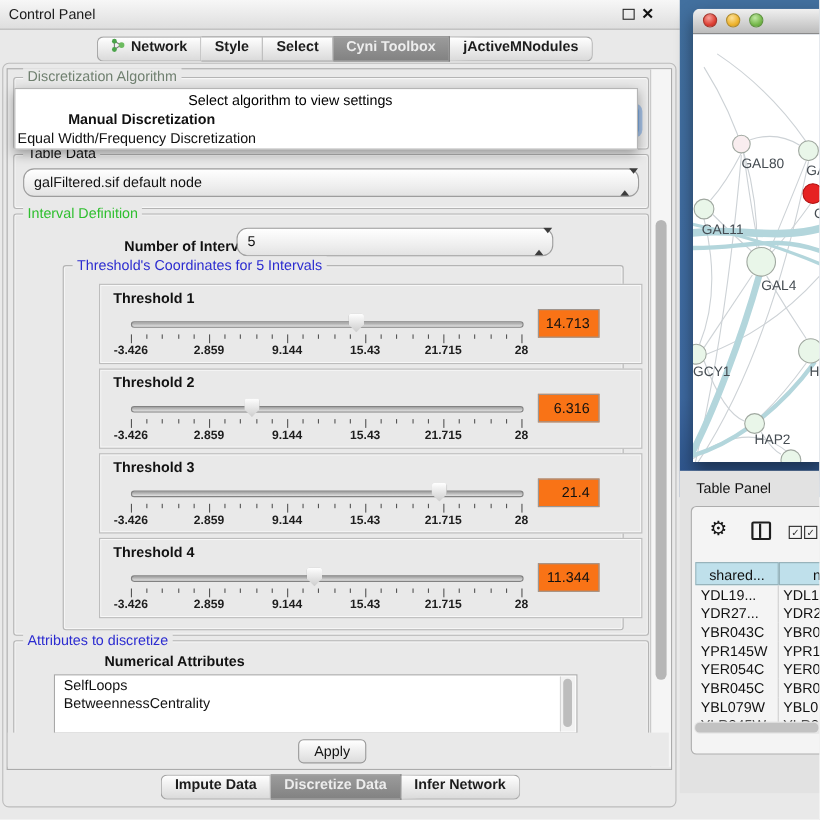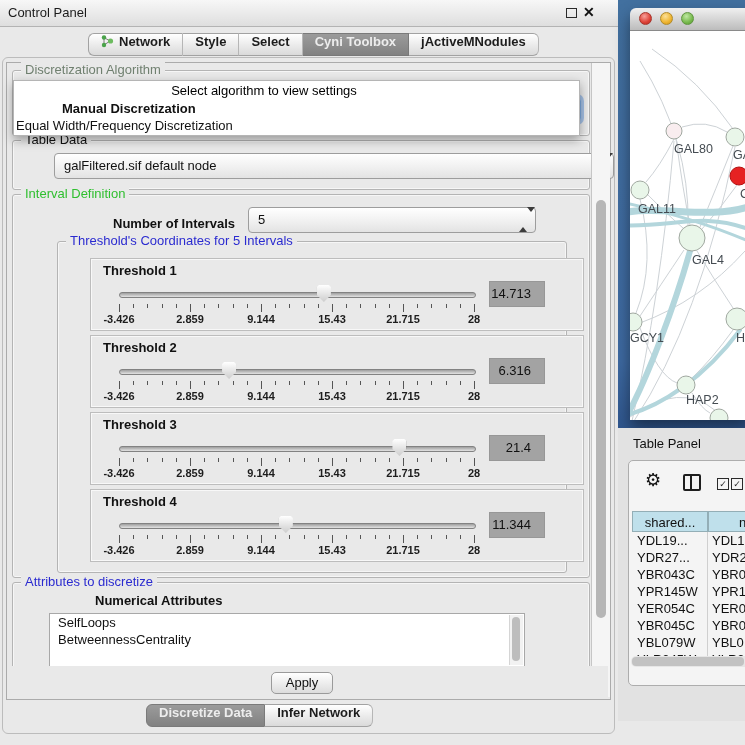--- a/index.html
+++ b/index.html
@@ -27,21 +27,21 @@
   .seg.sel{background:linear-gradient(#9b9b9b,#828282);color:#ededed;border-color:#7a7a7a;}
   .seg svg{margin-right:5px;}
   
   .group{position:absolute;border:1px solid #b4b4b4;border-radius:3px;box-shadow:inset 0 0 0 1px #f6f6f6;}
   .group-title{position:absolute;top:-9px;left:8px;background:#e9e9e9;padding:0 4px;line-height:16px;}
   .t-green{color:var(--title-green);}
   .t-blue{color:var(--title-blue);}
   .t-dim{color:#708070;}
   
   .combo{position:absolute;background:linear-gradient(#ffffff,#efefef 60%,#e3e3e3);
-      border:1px solid #9d9d9d;border-radius:4px;line-height:24px;padding-left:9px;color:#111;box-sizing:border-box;margin-left:33px;}
+      border:1px solid #9d9d9d;border-radius:10px;line-height:24px;padding-left:9px;color:#111;box-sizing:border-box;}
   .stepper{position:absolute;right:7px;top:50%;transform:translateY(-50%);width:9px;}
   .stepper .up{width:0;height:0;border-left:4px solid transparent;border-right:4px solid transparent;border-bottom:5px solid #3c3c3c;margin-bottom:3px;}
   .stepper .dn{width:0;height:0;border-left:4px solid transparent;border-right:4px solid transparent;border-top:5px solid #3c3c3c;}
   .combo-focus{position:absolute;background:#fff;border:1px solid #7ca9dd;border-radius:4px;
       box-shadow:0 0 0 3px rgba(105,155,220,.55);box-sizing:border-box;}
   
   .popup{position:absolute;left:13px;top:80px;width:565px;height:54px;background:#fff;
       border:1px solid #b5b5b5;box-shadow:0 4px 10px rgba(0,0,0,.35);z-index:40;}
   .popup-prompt{width:500px;text-align:center;color:#000000;line-height:18px;margin-top:1px;}
   .popup-opt{line-height:17px;padding-left:2px;}
@@ -51,22 +51,22 @@
       box-shadow:inset 0 0 0 1px #f8f8f8;background:#e9e9e9;box-sizing:border-box;margin-left:10px;}
   .tbox .tlabel{position:absolute;left:12px;top:4px;font-weight:bold;}
   .track{position:absolute;left:28px;top:33px;width:355px;height:4px;border:1px solid #828282;
       border-radius:3px;background:linear-gradient(#9e9e9e,#e3e3e3);}
   .handle{position:absolute;top:26px;width:14px;height:17px;
       background:linear-gradient(#ffffff,#cdcdcd);
       clip-path:polygon(2px 0,12px 0,14px 2px,14px 10px,7px 17px,0 10px,0 2px);
       filter:drop-shadow(0 0 1px #6f6f6f);}
   .tick{position:absolute;width:1px;background:#555;}
   .ticklab{position:absolute;width:44px;text-align:center;font-size:11px;font-weight:bold;color:#1d1d1d;top:54px;}
-  .vfield{position:absolute;left:398px;top:22px;width:56px;height:26px;background:#a3a3a3;
-      border:1px solid #979797;box-sizing:border-box;text-align:right;line-height:24px;padding-right:13px;}
+  .vfield{position:absolute;left:398px;top:22px;width:56px;height:26px;background:#f97316;
+      border:1px solid #979797;box-sizing:border-box;text-align:right;line-height:24px;padding-right:8px;}
   
   .attr-list{position:absolute;left:36px;top:30px;width:476px;height:54px;background:#fff;
       border:1px solid #a8a8a8;overflow:hidden;box-sizing:border-box;}
   .attr-item{line-height:17px;padding-left:8px;white-space:nowrap;}
   .mini-scroll{position:absolute;right:1px;top:1px;width:13px;bottom:1px;background:#f2f2f2;border-left:1px solid #d5d5d5;}
   .mini-thumb{position:absolute;left:2px;top:2px;width:8px;height:44px;background:#bdbdbd;border-radius:4px;}
   
   .vscroll{position:absolute;left:591px;top:63px;width:18px;height:634px;background:#f5f5f5;border-left:1px solid #c6c6c6;}
   .vthumb{position:absolute;left:4px;top:137px;width:10px;height:418px;background:#b6b6b6;border-radius:6px;}
   
@@ -354,20 +354,23 @@
 
     <div class="bottom-strip">
       <div class="apply-btn">Apply</div>
     </div>
 
     <div class="vscroll">
         <div class="vthumb"></div>
       </div>
 
     <div id="bottom-tabs" class="tabbar">
+        <div class="seg">
+          <span>Impute Data</span>
+        </div>
         <div class="seg sel">
           <span>Discretize Data</span>
         </div>
         <div class="seg">
           <span>Infer Network</span>
         </div>
       </div>
   </div>
 
   <div id="right-col">

